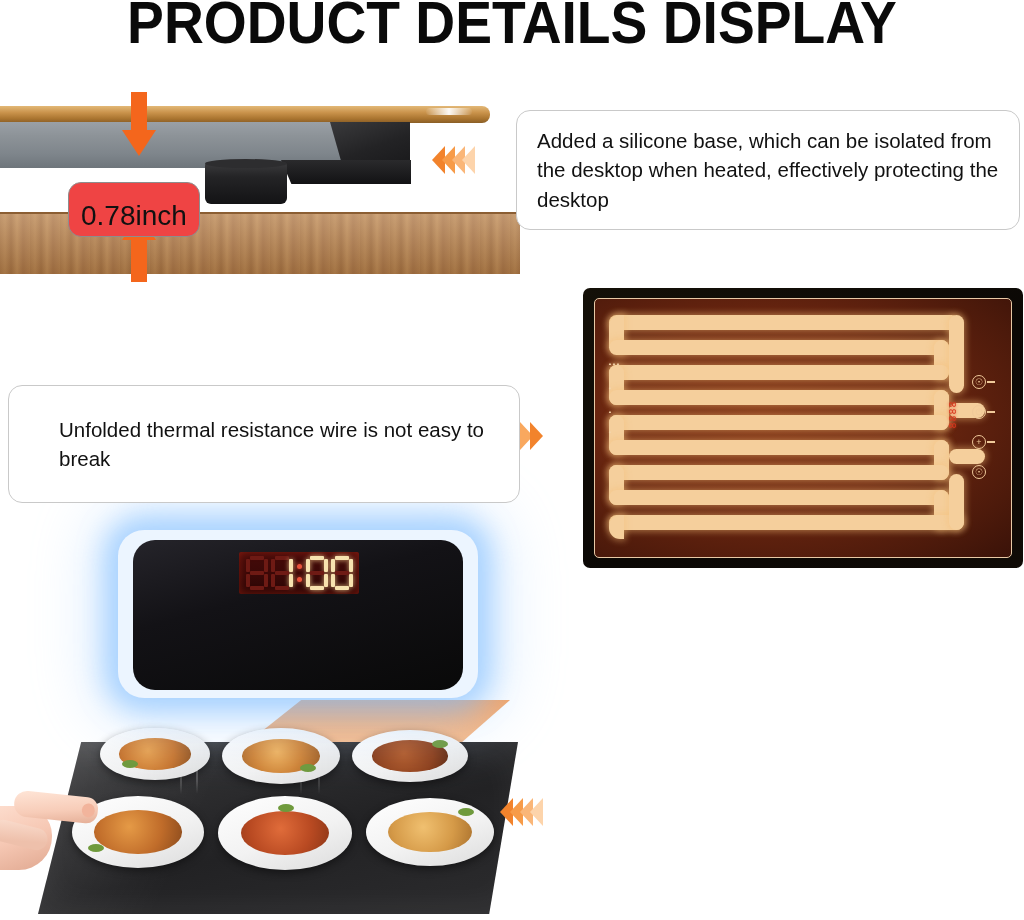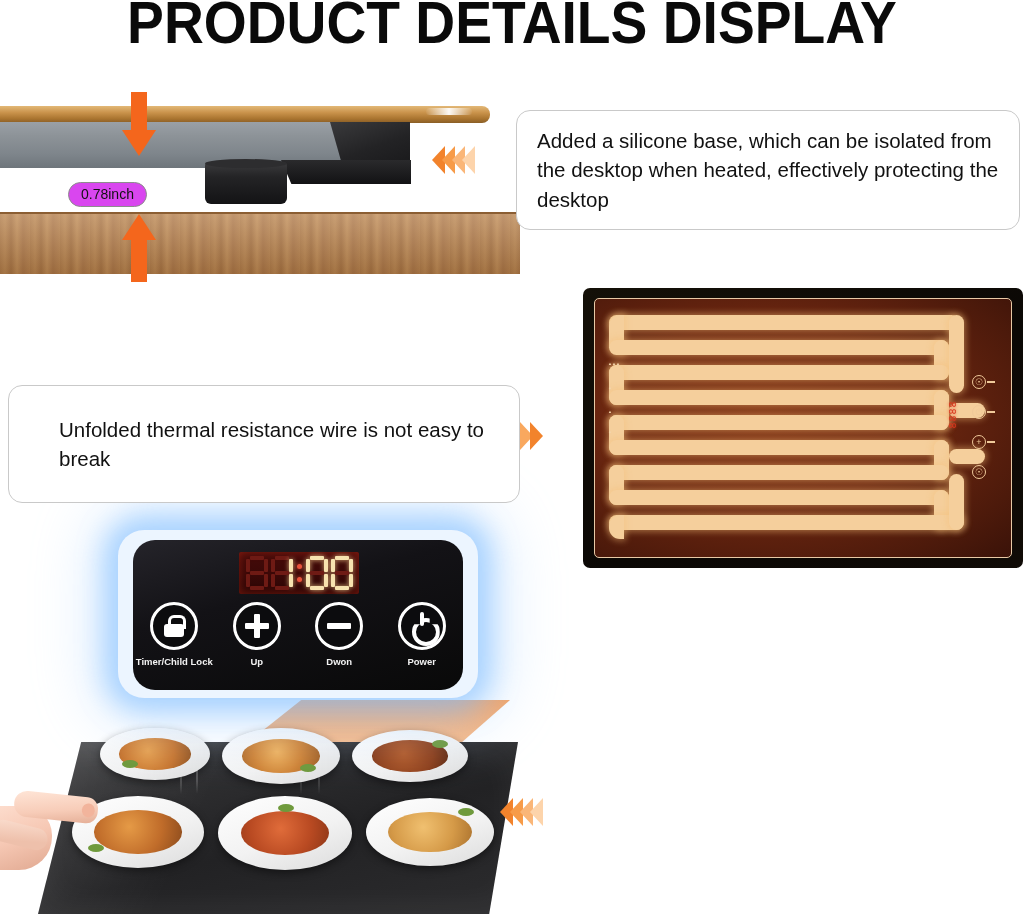--- a/index.html
+++ b/index.html
@@ -113,22 +113,22 @@
   .arrow-up { top: 118px; height: 72px; }
   .arrow-shaft { position:absolute; left:9px; width:16px; background:#f4661c; }
   .arrow-dn .arrow-shaft { top:0; height:44px; }
   .arrow-up .arrow-shaft { bottom:0; height:44px; }
   .arrow-head { position:absolute; left:0; width:0; height:0; border-left:17px solid transparent; border-right:17px solid transparent; }
   .arrow-dn .arrow-head { top:42px; border-top:26px solid #f4661c; }
   .arrow-up .arrow-head { bottom:42px; border-bottom:26px solid #f4661c; }
 
   .badge-078 {
     position:absolute; left:68px; top:182px;
-    background:#d946ef; border:1.6px solid #8d8d8d; border-radius:13px;
-    padding:3px 12px 4px; font-size:14px; color:#111; z-index:25;
+    background:#ef4444; border:1.6px solid #8d8d8d; border-radius:13px;
+    padding:17px 12px 4px; font-size:28px; color:#111; z-index:25;
     font-family:"Liberation Sans", sans-serif;
   }
 
   
   .heater {
     position:absolute; left:583px; top:288px; width:440px; height:280px;
     background:linear-gradient(150deg,#141008 0%, #0b0805 55%, #100b06 100%);
     border-radius:7px; padding:10px 11px; overflow:hidden;
   }
   .heater-inner {
@@ -424,49 +424,20 @@
           <span class="sg a on"></span>
             <span class="sg b on"></span>
             <span class="sg c on"></span>
           <span class="sg d on"></span>
             <span class="sg e on"></span>
             <span class="sg f on"></span>
             <span class="sg g"></span>
         </div>
       </div>
 
-      <div class="btn-row">
-        <div class="ctrl-btn">
-          <div class="ctrl-circ">
-            <span class="ico-lock"></span>
-          </div>
-          <span class="ctrl-lbl">Timer/Child Lock</span>
-        </div>
-
-        <div class="ctrl-btn">
-          <div class="ctrl-circ">
-            <span class="ico-plus"></span>
-          </div>
-          <span class="ctrl-lbl">Up</span>
-        </div>
-
-        <div class="ctrl-btn">
-          <div class="ctrl-circ">
-            <span class="ico-minus"></span>
-          </div>
-          <span class="ctrl-lbl">Dwon</span>
-        </div>
-
-        <div class="ctrl-btn">
-          <div class="ctrl-circ">
-            <span class="ico-power"></span>
-          </div>
-          <span class="ctrl-lbl">Power</span>
-        </div>
-      </div>
     </div>
   </div>
 
   <div class="tray-scene">
     <div class="warm-tray"></div>
 
     <div class="steam" style="left:180px; top:60px; height:34px;"></div>
     <div class="steam" style="left:196px; top:54px; height:40px;"></div>
     <div class="steam" style="left:300px; top:58px; height:36px;"></div>
     <div class="steam" style="left:318px; top:52px; height:42px;"></div>

